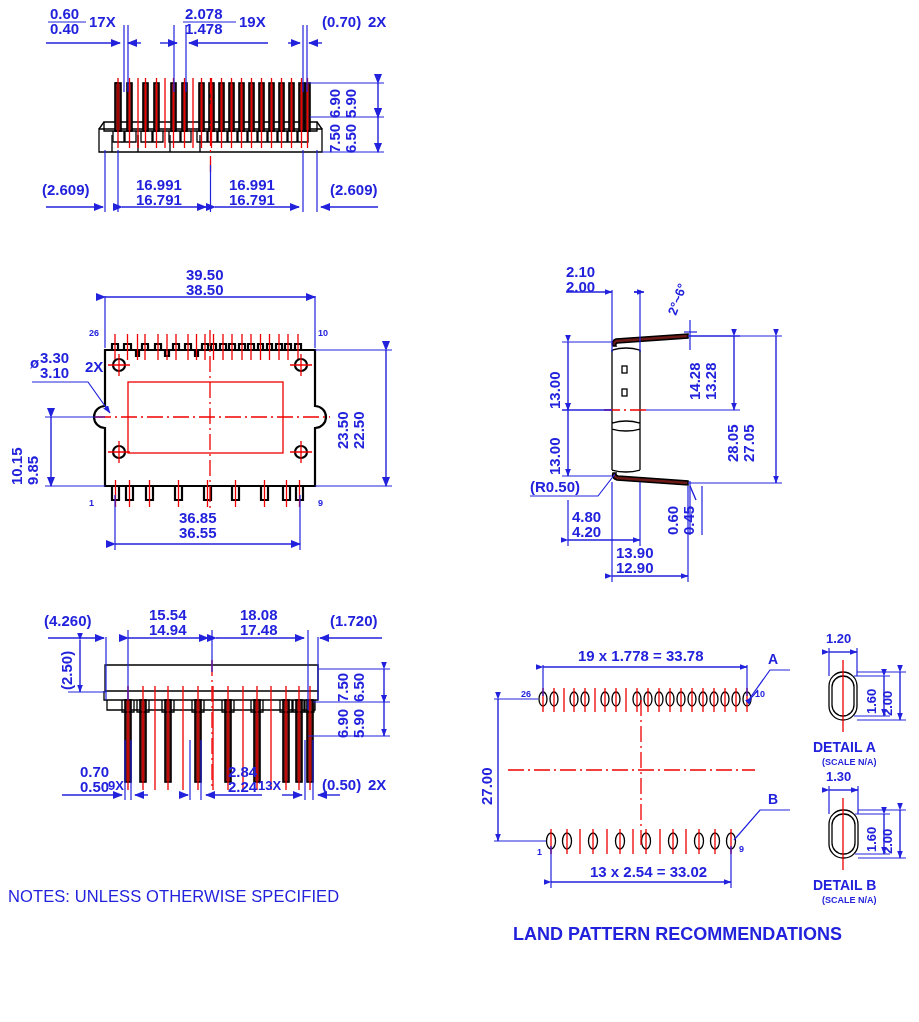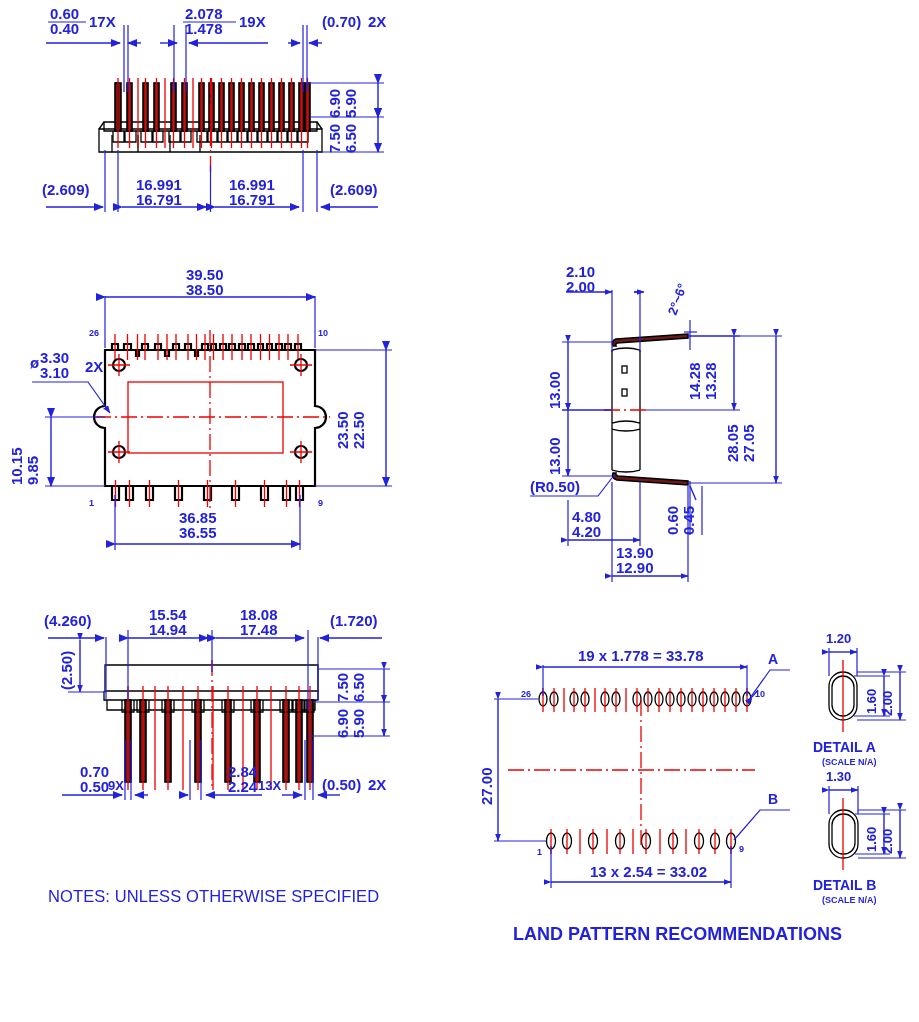--- a/index.html
+++ b/index.html
@@ -13,21 +13,21 @@
   .notes{
     position:absolute;left:8px;top:838px;
     color:#2222dd;
     font-family:"Liberation Sans", sans-serif;
     font-size:16.5px;
     line-height:23.5px;
     font-weight:500;
     letter-spacing:0.1px;
     white-space:pre;
   }
-  .notes div{white-space:pre;margin-left:40px;}
+  .notes div{white-space:pre;}
 </style>
 </head>
 <body>
 
 <div id="sheet">
 <svg width="919" height="1022" viewBox="0 0 919 1022" xmlns="http://www.w3.org/2000/svg">
 
   <defs>
     <style>
       .dl{stroke:#2222dd;stroke-width:1.4;fill:none;}

